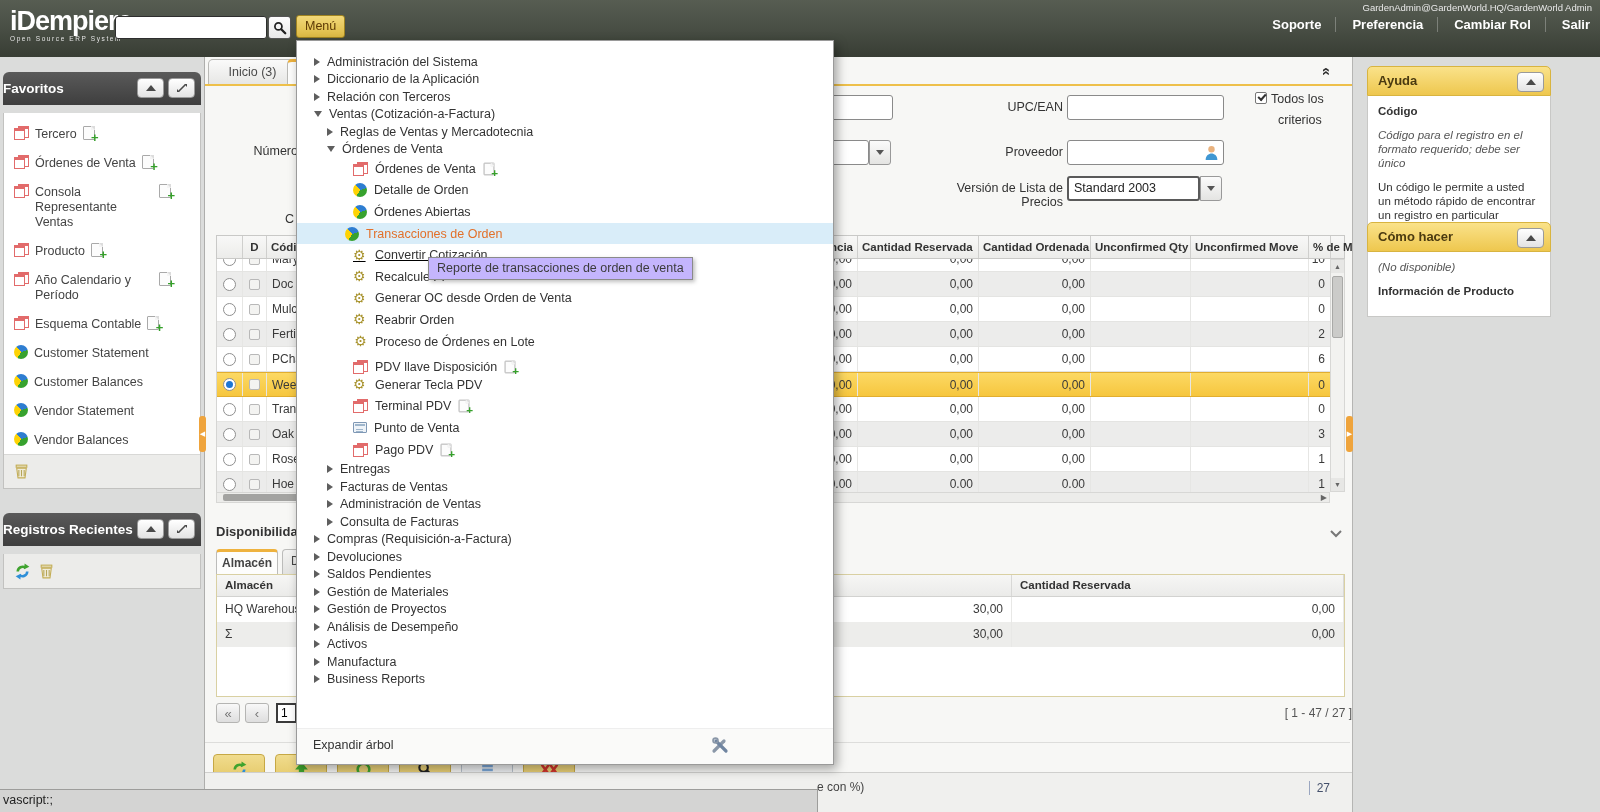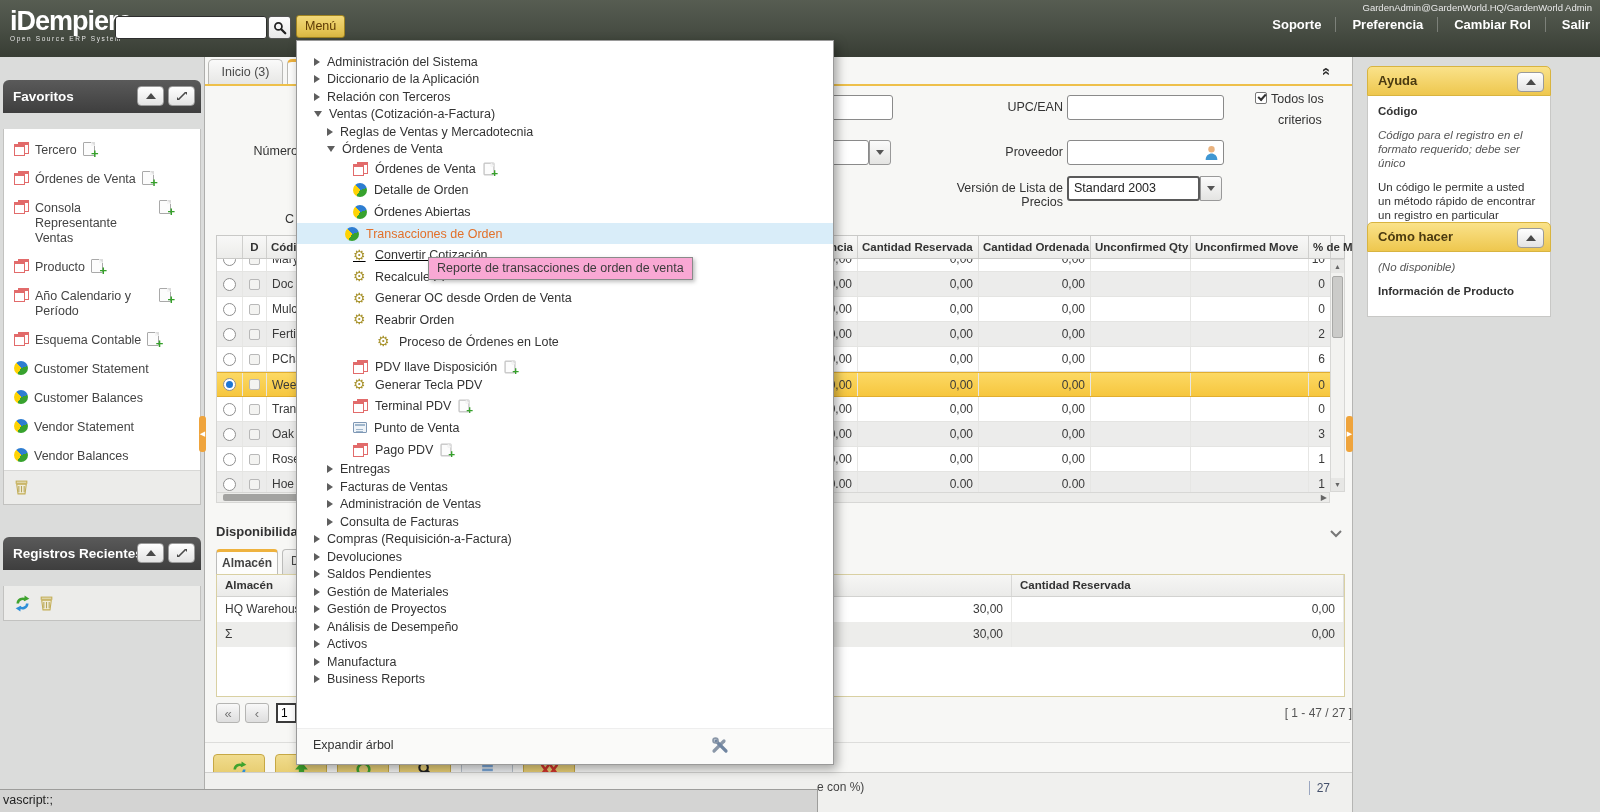--- a/index.html
+++ b/index.html
@@ -21,23 +21,23 @@
     background:linear-gradient(#f2d879,#ddba43); border:1px solid #a08422; border-radius:3px;
     font-size:12.5px; color:#5d3a05; line-height:21px; }
   #userinfo { position:absolute; right:8px; top:2px; font-size:9.5px; color:#e9e9e9; }
   #hlinks { position:absolute; right:10px; top:17px; font-size:13px; color:#fff; font-weight:bold; }
   #hlinks span.lnk { margin-left:14px; padding-left:16px; border-left:1px solid rgba(255,255,255,.28); }
   #hlinks span.lnk:first-child { border-left:none; padding-left:0; margin-left:0; }
 
   
   #sidebar { position:absolute; left:0; top:57px; width:205px; height:755px;
     background:#dbdcdb; border-right:1px solid #aeaeac; }
-  .spanel-h { position:relative; margin:16px 3px; height:33px;
+  .spanel-h { position:relative; margin:8px 3px; height:33px;
     background:linear-gradient(#5a5a5a,#3e3e3e); border-radius:6px 6px 0 0;
-    color:#fff; font-size:13.5px; font-weight:bold; line-height:33px; padding-left:10px; }
+    color:#fff; font-size:13.5px; font-weight:bold; line-height:33px; }
   .ph-btn { position:absolute; top:6px; width:27px; height:20px;
     background:linear-gradient(#fff,#e3e3e3); border:1px solid #9a9a9a; border-radius:4px;
     display:flex; align-items:center; justify-content:center; }
   .ph-btn.b1 { right:37px; } .ph-btn.b2 { right:6px; }
   .tri-up { width:0; height:0; border-left:5px solid transparent; border-right:5px solid transparent;
     border-bottom:6px solid #4a4a4a; }
   .spanel-b { margin:0 3px; background:#fff; border:1px solid #c2c2c0; border-top:none; padding-top:6px; }
   .fav-item { display:flex; align-items:flex-start; padding:7px 6px 6px 10px; }
   .fav-item .lbl { font-size:12.5px; color:#444; line-height:15px; margin:1px 6px 0 6px; max-width:118px; }
   .graybar { background:#ececea; border-top:1px solid #d8d8d6; height:34px;
@@ -72,21 +72,21 @@
   .radio { width:13px; height:13px; border:1px solid #8f8f8f; border-radius:50%; background:#fff;
     display:inline-flex; align-items:center; justify-content:center; }
   .radio.sel::after { content:''; width:7px; height:7px; border-radius:50%; background:#1c76d4; }
   .cbox { width:11px; height:11px; border:1px solid #b8b8b8; border-radius:2px; background:#f3f3f1; display:inline-block; }
 
   
   #main { position:absolute; left:205px; top:57px; width:1147px; height:755px; background:#f7f7f5; }
   .tab { position:absolute; top:2px; height:26px; border:1px solid #b9b9b6; border-bottom:none;
     border-radius:5px 5px 0 0; background:linear-gradient(#fafafa,#e6e6e4);
     font-size:12.5px; color:#4a4a4a; text-align:center; line-height:25px; }
-  #tab-home { left:3px; width:75px; }
+  #tab-home { left:3px; width:89px; }
   #tab-active { left:82px; width:130px; background:#fdfdfc; border-top:3px solid #eeb23e;
     display:flex; align-items:center; padding-left:8px; gap:5px; }
   #tabline { position:absolute; left:0; top:27px; width:100%; height:2px; background:#eec04a; }
 
   .flabel { position:absolute; font-size:12.5px; color:#333; text-align:right; }
   .finput { position:absolute; background:#fff; border:1px solid #8a8a8a; border-radius:3px; height:25px;
     font-size:12.5px; padding:0 5px; line-height:23px; color:#222; }
   .fcombo-btn { position:absolute; width:22px; height:25px; background:linear-gradient(#fbfbfb,#e4e4e2);
     border:1px solid #999; border-radius:0 3px 3px 0; display:flex; align-items:center; justify-content:center; }
   .dna { width:0; height:0; border-left:4px solid transparent; border-right:4px solid transparent;
@@ -171,21 +171,21 @@
   #menupop { position:absolute; left:296px; top:40px; width:538px; height:725px; background:#fff;
     border:1px solid #9a9a9a; box-shadow:3px 4px 10px rgba(0,0,0,.35); z-index:50; padding-top:12px; }
   .mrow { display:flex; align-items:center; gap:7px; }
   .mrow.b { height:17.5px; } .mrow.l { height:21.6px; }
   .mrow .mlb { font-size:12.5px; color:#333; white-space:nowrap; }
   .mrow.sel { background:#d9edf9; }
   .mrow.sel .mlb { color:#e2702a; }
   #menupop .foot { position:absolute; left:0; bottom:0; width:100%; height:36px; background:#fafaf9; border-top:1px solid #eee; }
   #menupop .foot .flbl { position:absolute; left:16px; top:9px; font-size:12.5px; color:#333; }
   #menupop .foot svg { position:absolute; left:414px; top:7px; }
-  #tooltip { position:absolute; left:428px; top:257px; height:23px; background:#f9a8d4; border:1px solid #8a8a8a;
+  #tooltip { position:absolute; left:428px; top:257px; height:23px; background:#c4b5fd; border:1px solid #8a8a8a;
     box-shadow:2px 2px 4px rgba(0,0,0,.25); font-size:12.5px; color:#3c3c3c; line-height:21px;
     padding:0 8px; white-space:nowrap; z-index:60; }
 
   
   #browserbar { position:absolute; left:0; top:789px; width:818px; height:23px; background:#d4d4d3;
     border-top:1px solid #9d9d9b; border-right:1px solid #9d9d9b; font-size:12.5px; color:#222;
     line-height:21px; padding-left:3px; z-index:80; }
   .chk { position:relative; width:12px; height:12px; border:1px solid #777; border-radius:2px; background:#fff; display:inline-block; }
   .chk::after { content:''; position:absolute; left:2px; top:1px; width:6px; height:3px;
     border-left:2px solid #333; border-bottom:2px solid #333; transform:rotate(-48deg); }
@@ -744,21 +744,21 @@
     <span class="mlb">Generar OC desde Orden de Venta</span>
 
   </div>
 
   <div class="mrow l" style="padding-left: 56px;">
     <span class="mic ic-gear"></span>
     <span class="mlb">Reabrir Orden</span>
 
   </div>
 
-  <div class="mrow l" style="padding-left: 80px;">
+  <div class="mrow l" style="padding-left: 56px; text-align: center;">
     <span class="mic ic-gear"></span>
     <span class="mlb">Proceso de Órdenes en Lote</span>
 
   </div>
 
   <div class="mrow l" style="padding-left: 56px; align-items: flex-end;">
     <span class="mic ic-window"></span>
     <span class="mlb">PDV llave Disposición</span>
     <span class="ic-docnew" style="transform:scale(.9)"></span>
   </div>

